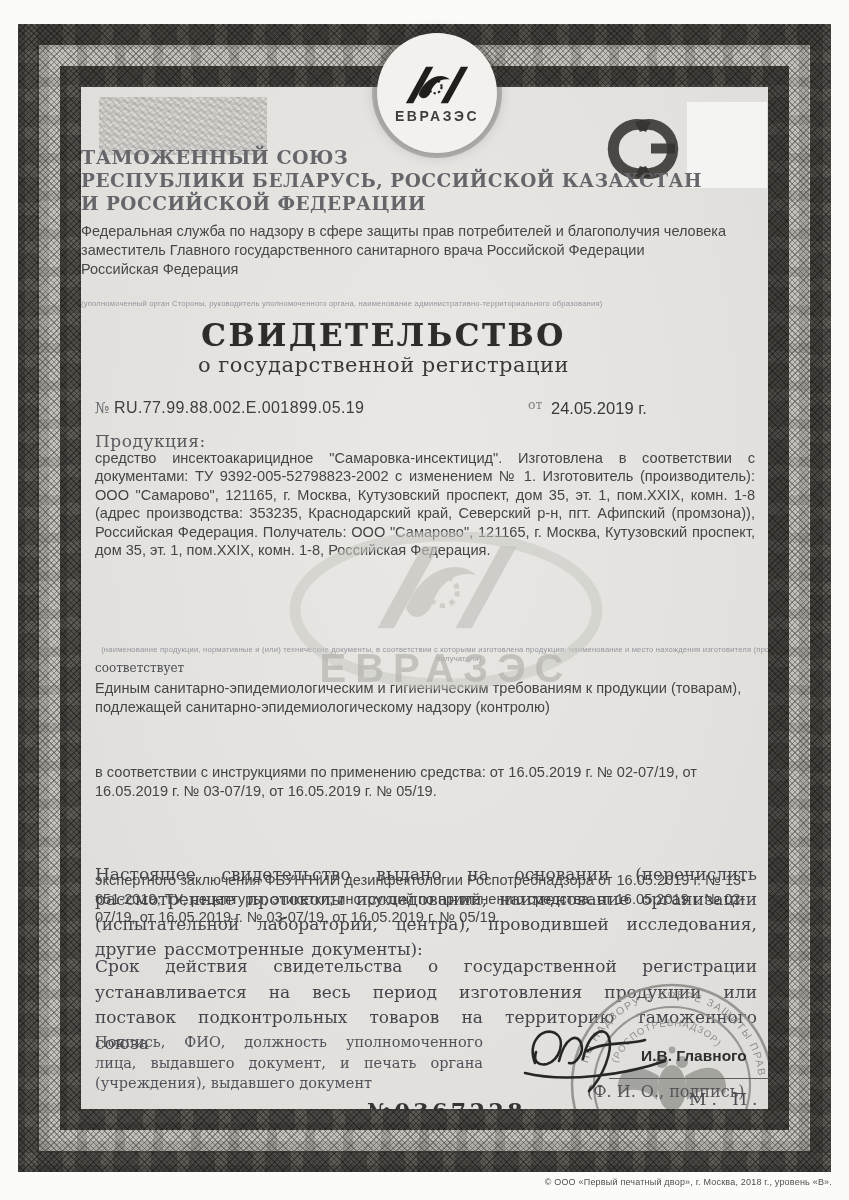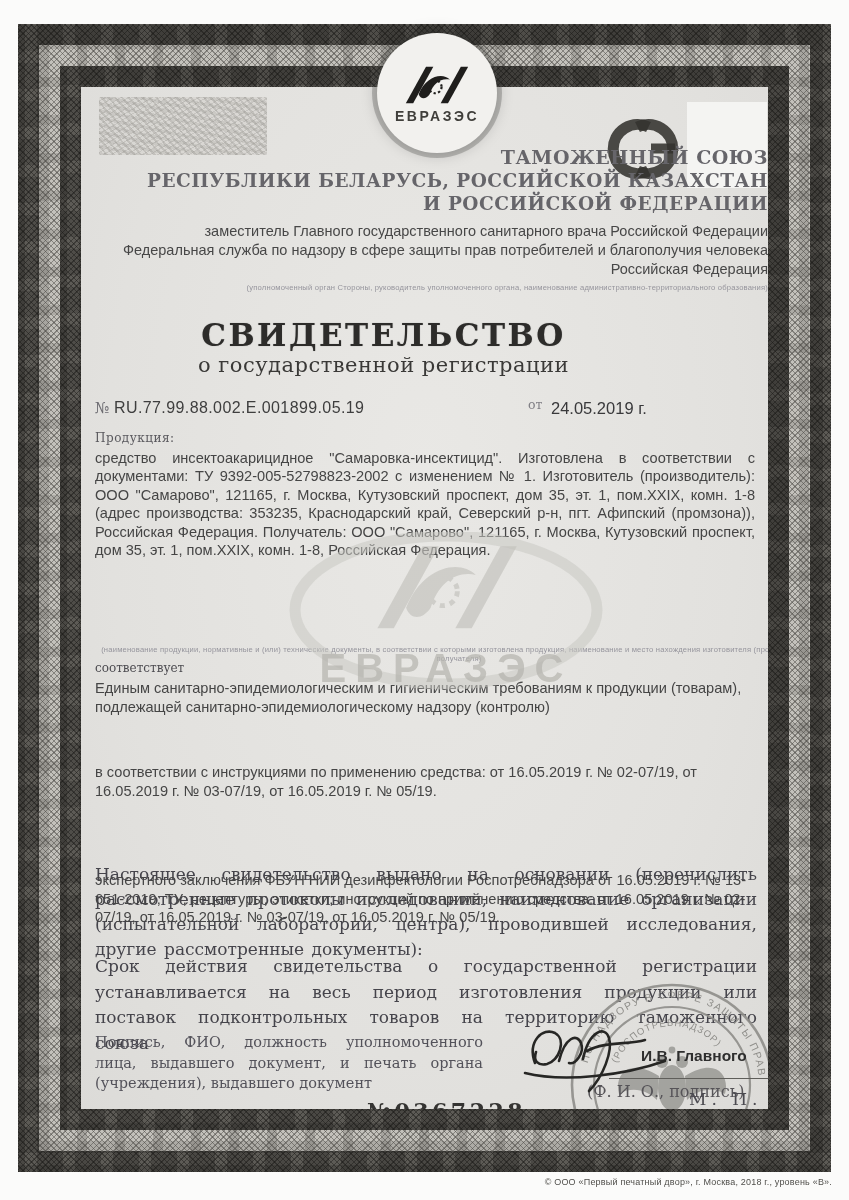--- a/index.html
+++ b/index.html
@@ -42,42 +42,42 @@
       repeating-linear-gradient(47deg, rgba(118,116,110,.30) 0 2px, rgba(0,0,0,0) 2px 5px),
       repeating-linear-gradient(-31deg, rgba(118,116,110,.26) 0 1px, rgba(0,0,0,0) 1px 4px),
       repeating-linear-gradient(12deg, rgba(150,148,142,.3) 0 3px, rgba(0,0,0,0) 3px 7px),
       #d6d4d0;
     filter:blur(.4px);
   }
   .ce-mark{left:512px;top:23px;width:100px;height:76px;}
   .white-patch{left:606px;top:15px;width:80px;height:86px;background:#f4f4f2;}
 
   
-  .header-block{left:0;top:58px;width:687px;text-align:right;}
+  .header-block{left:0;top:58px;width:687px;text-align:left;}
   .hdr-serif{font-family:"DejaVu Serif","Liberation Serif",serif;font-weight:700;color:#66656a;letter-spacing:.5px;}
   .h1{font-size:19px;line-height:24px;}
   .h2{font-size:18.5px;line-height:23px;}
   .agency{font-size:14.5px;line-height:19px;color:#474747;margin-top:7px;}
   .tiny-caption{font-size:7.6px;color:#95949c;letter-spacing:.2px;}
-  .header-caption{margin-top:4px;}
+  .header-caption{margin-top:20px;}
 
   
   .title-block{left:0;top:230px;width:605px;text-align:center;font-family:"DejaVu Serif","Liberation Serif",serif;color:#2d2c2a;}
   .title-main{font-size:31px;font-weight:700;letter-spacing:2.5px;text-shadow:0 0 1px rgba(40,40,40,.4);}
   .title-sub{font-size:21px;font-weight:400;color:#3a3937;letter-spacing:.5px;}
 
   
   .reg-row{left:0;top:310px;width:687px;height:24px;font-size:16px;}
   .reg-no-label{position:absolute;left:14px;top:2px;font-family:"DejaVu Serif","Liberation Serif",serif;color:#6b6a70;font-size:15px;}
   .reg-number{position:absolute;left:33px;top:2px;color:#3e3e3e;font-size:16px;letter-spacing:.4px;}
   .reg-date-label{position:absolute;left:447px;top:0px;font-family:"DejaVu Serif","Liberation Serif",serif;color:#807f85;font-size:12.5px;}
   .reg-date{position:absolute;left:470px;top:2px;color:#39393b;font-size:16.5px;}
 
   
-  .product-label{left:14px;top:344px;font-family:"DejaVu Serif","Liberation Serif",serif;font-size:12px;color:#5a595e;letter-spacing:.5px;}
+  .product-label{left:14px;top:344px;font-family:"DejaVu Serif","Liberation Serif",serif;font-size:17px;color:#5a595e;letter-spacing:.5px;}
   .product-desc{left:14px;top:362px;width:660px;font-size:14.6px;line-height:18.4px;color:#454545;text-align:justify;}
   .product-caption{left:0;top:558px;width:756px;text-align:center;}
 
   
   .watermark{left:200px;top:445px;width:330px;height:180px;z-index:1;}
 
   
   .lead{left:14px;top:574px;font-family:"DejaVu Serif","Liberation Serif",serif;font-size:12px;color:#4c4b50;}
   .requirements{left:14px;top:592px;width:660px;font-size:14.6px;line-height:19px;color:#454545;}
   .registered{left:14px;top:634px;width:662px;font-family:"DejaVu Serif","Liberation Serif",serif;font-size:17px;line-height:24.5px;color:#45444b;text-align:justify;word-spacing:6px;}
@@ -130,22 +130,22 @@
             <path d="M44.5 17 A24.5 24.5 0 1 1 44.5 61" fill="none" stroke="#33322f" stroke-width="11" stroke-linecap="butt" opacity="0.88"></path>
             <rect x="58" y="33.5" width="24" height="10" fill="#33322f" opacity="0.88"></rect>
           </svg>
           <div class="abs white-patch"></div>
 
           <div class="abs header-block">
             <div class="hdr-serif h1">ТАМОЖЕННЫЙ СОЮЗ</div>
             <div class="hdr-serif h2">РЕСПУБЛИКИ БЕЛАРУСЬ, РОССИЙСКОЙ КАЗАХСТАН</div>
             <div class="hdr-serif h2">И РОССИЙСКОЙ ФЕДЕРАЦИИ</div>
             <div class="agency">
+              <div>Федеральная служба по надзору в сфере защиты прав потребителей и благополучия человека</div>
               <div>заместитель Главного государственного санитарного врача Российской Федерации</div>
-              <div>Федеральная служба по надзору в сфере защиты прав потребителей и благополучия человека</div>
               <div>Российская Федерация</div>
             </div>
             <div class="tiny-caption header-caption">(уполномоченный орган Стороны, руководитель уполномоченного органа, наименование административно-территориального образования)</div>
           </div>
 
           <div class="abs title-block">
             <div class="title-main">СВИДЕТЕЛЬСТВО</div>
             <div class="title-sub">о государственной регистрации</div>
           </div>
 

